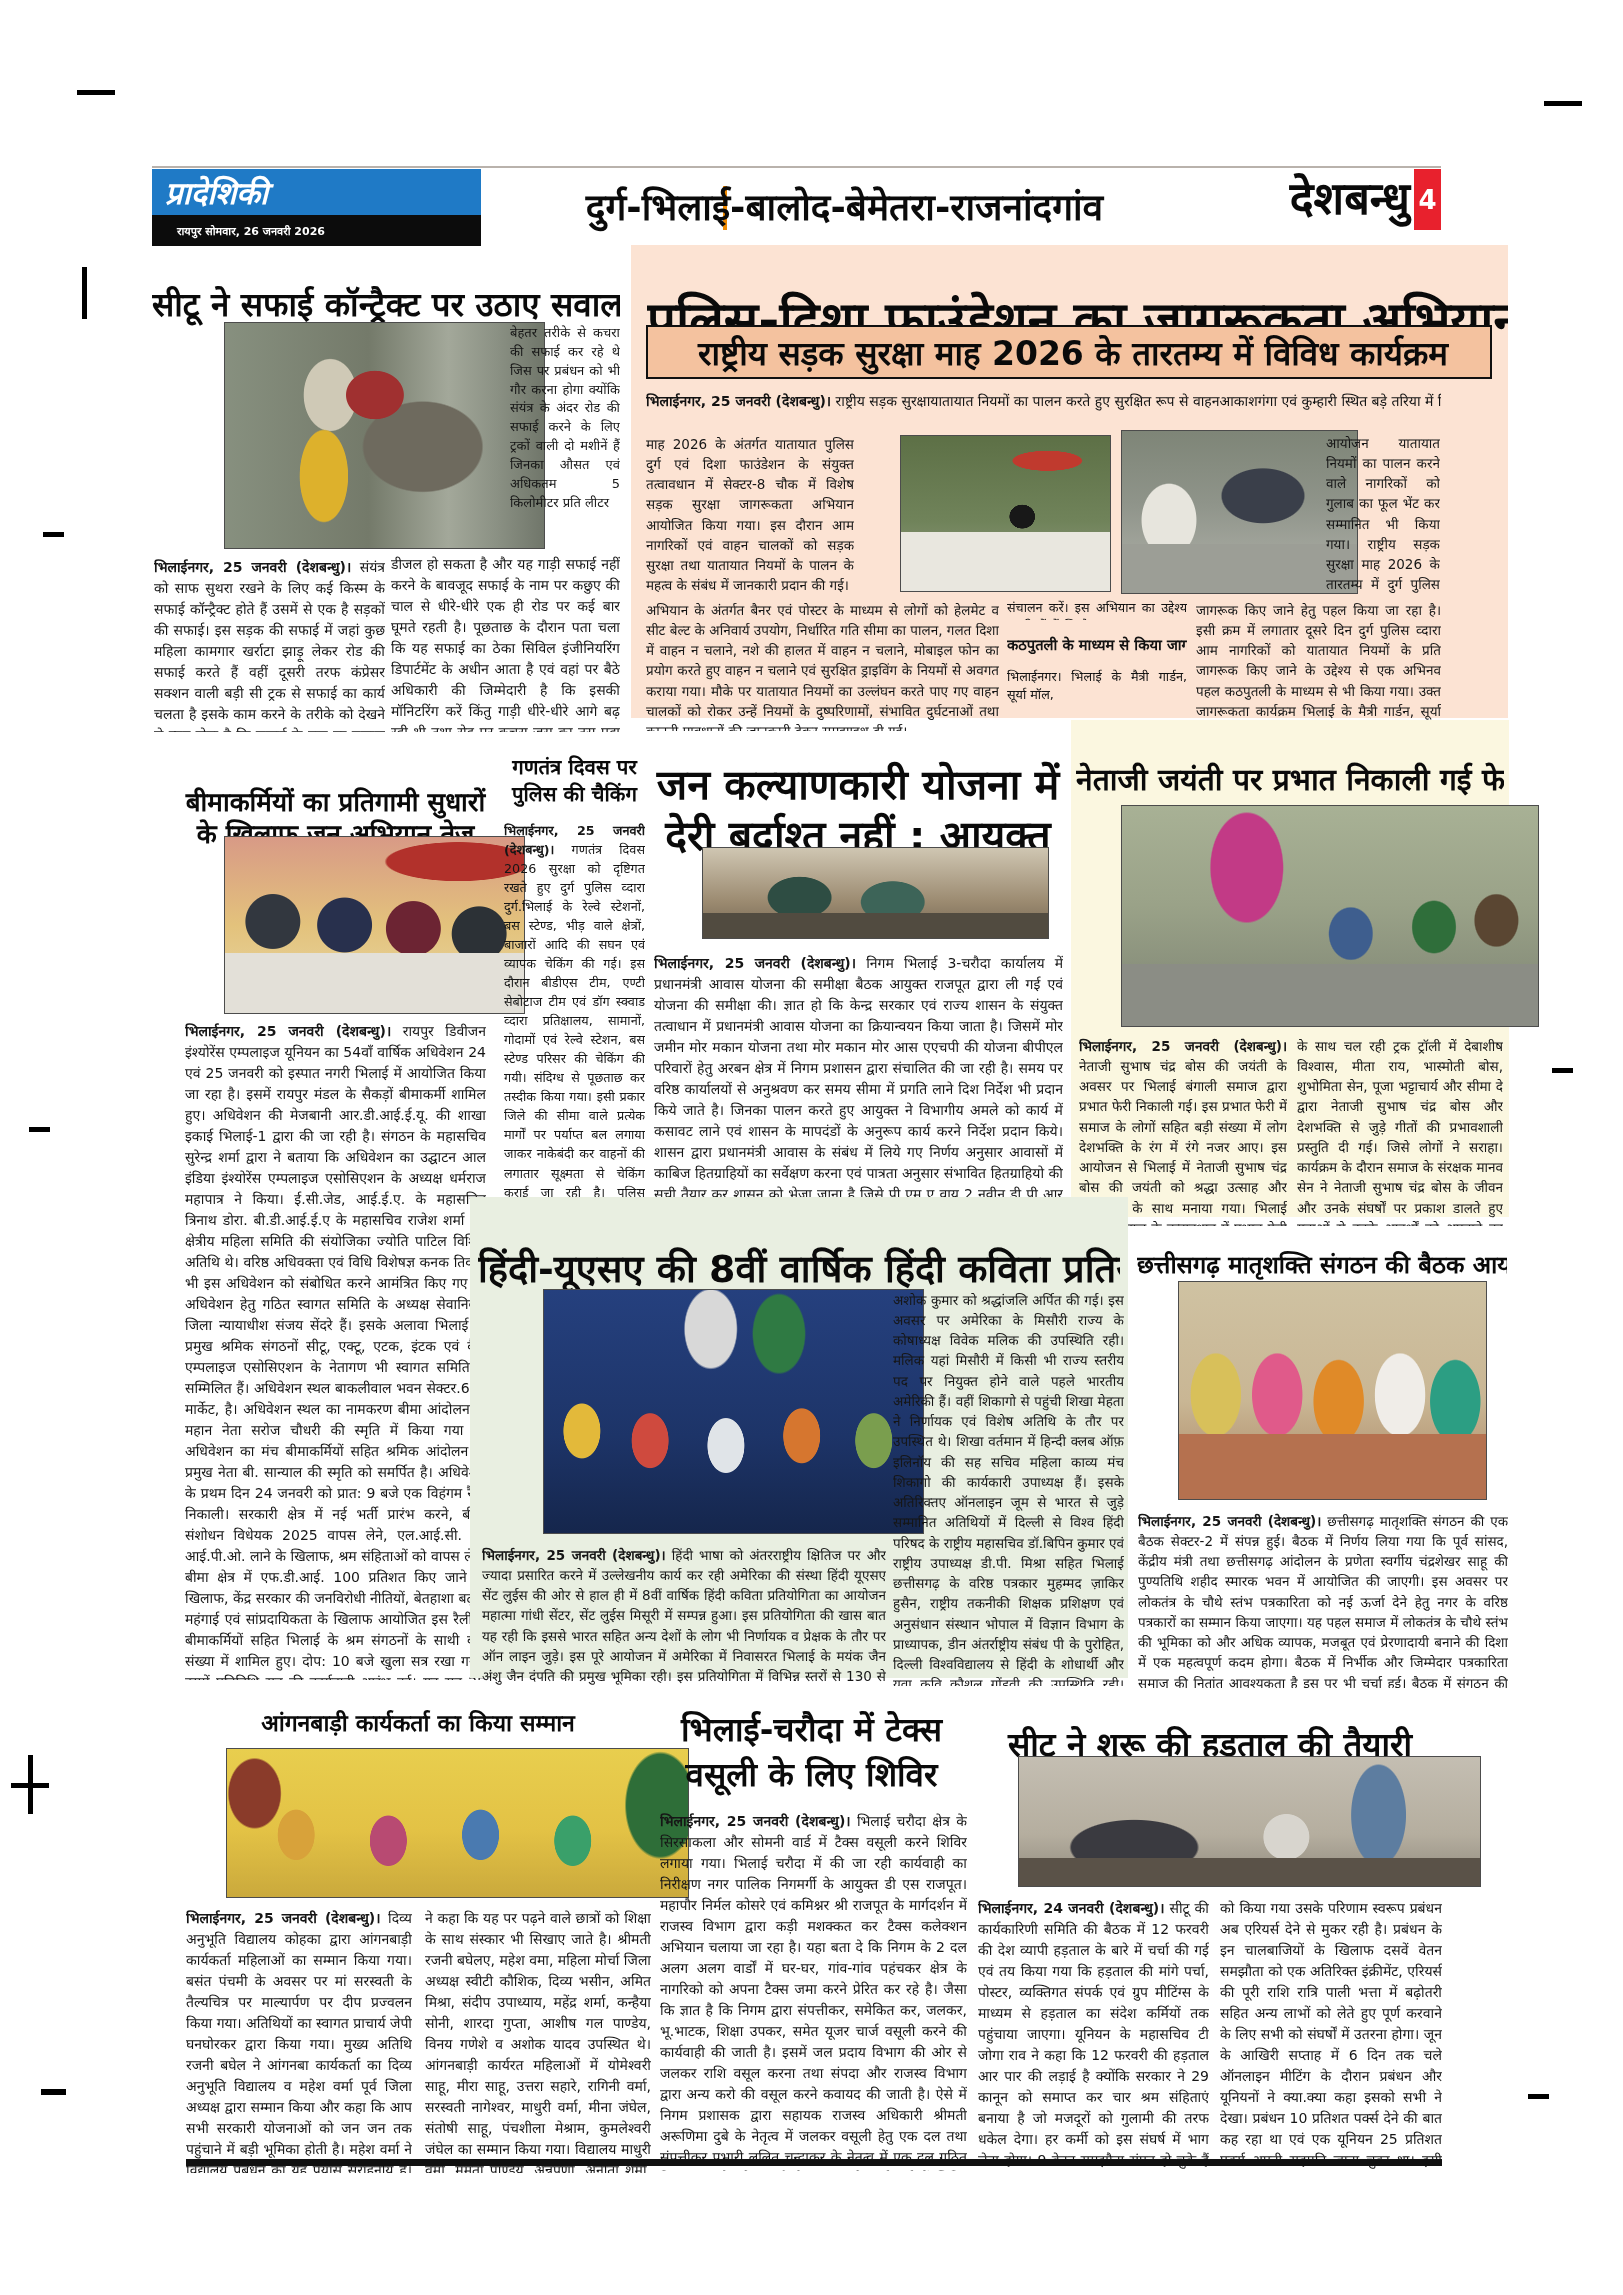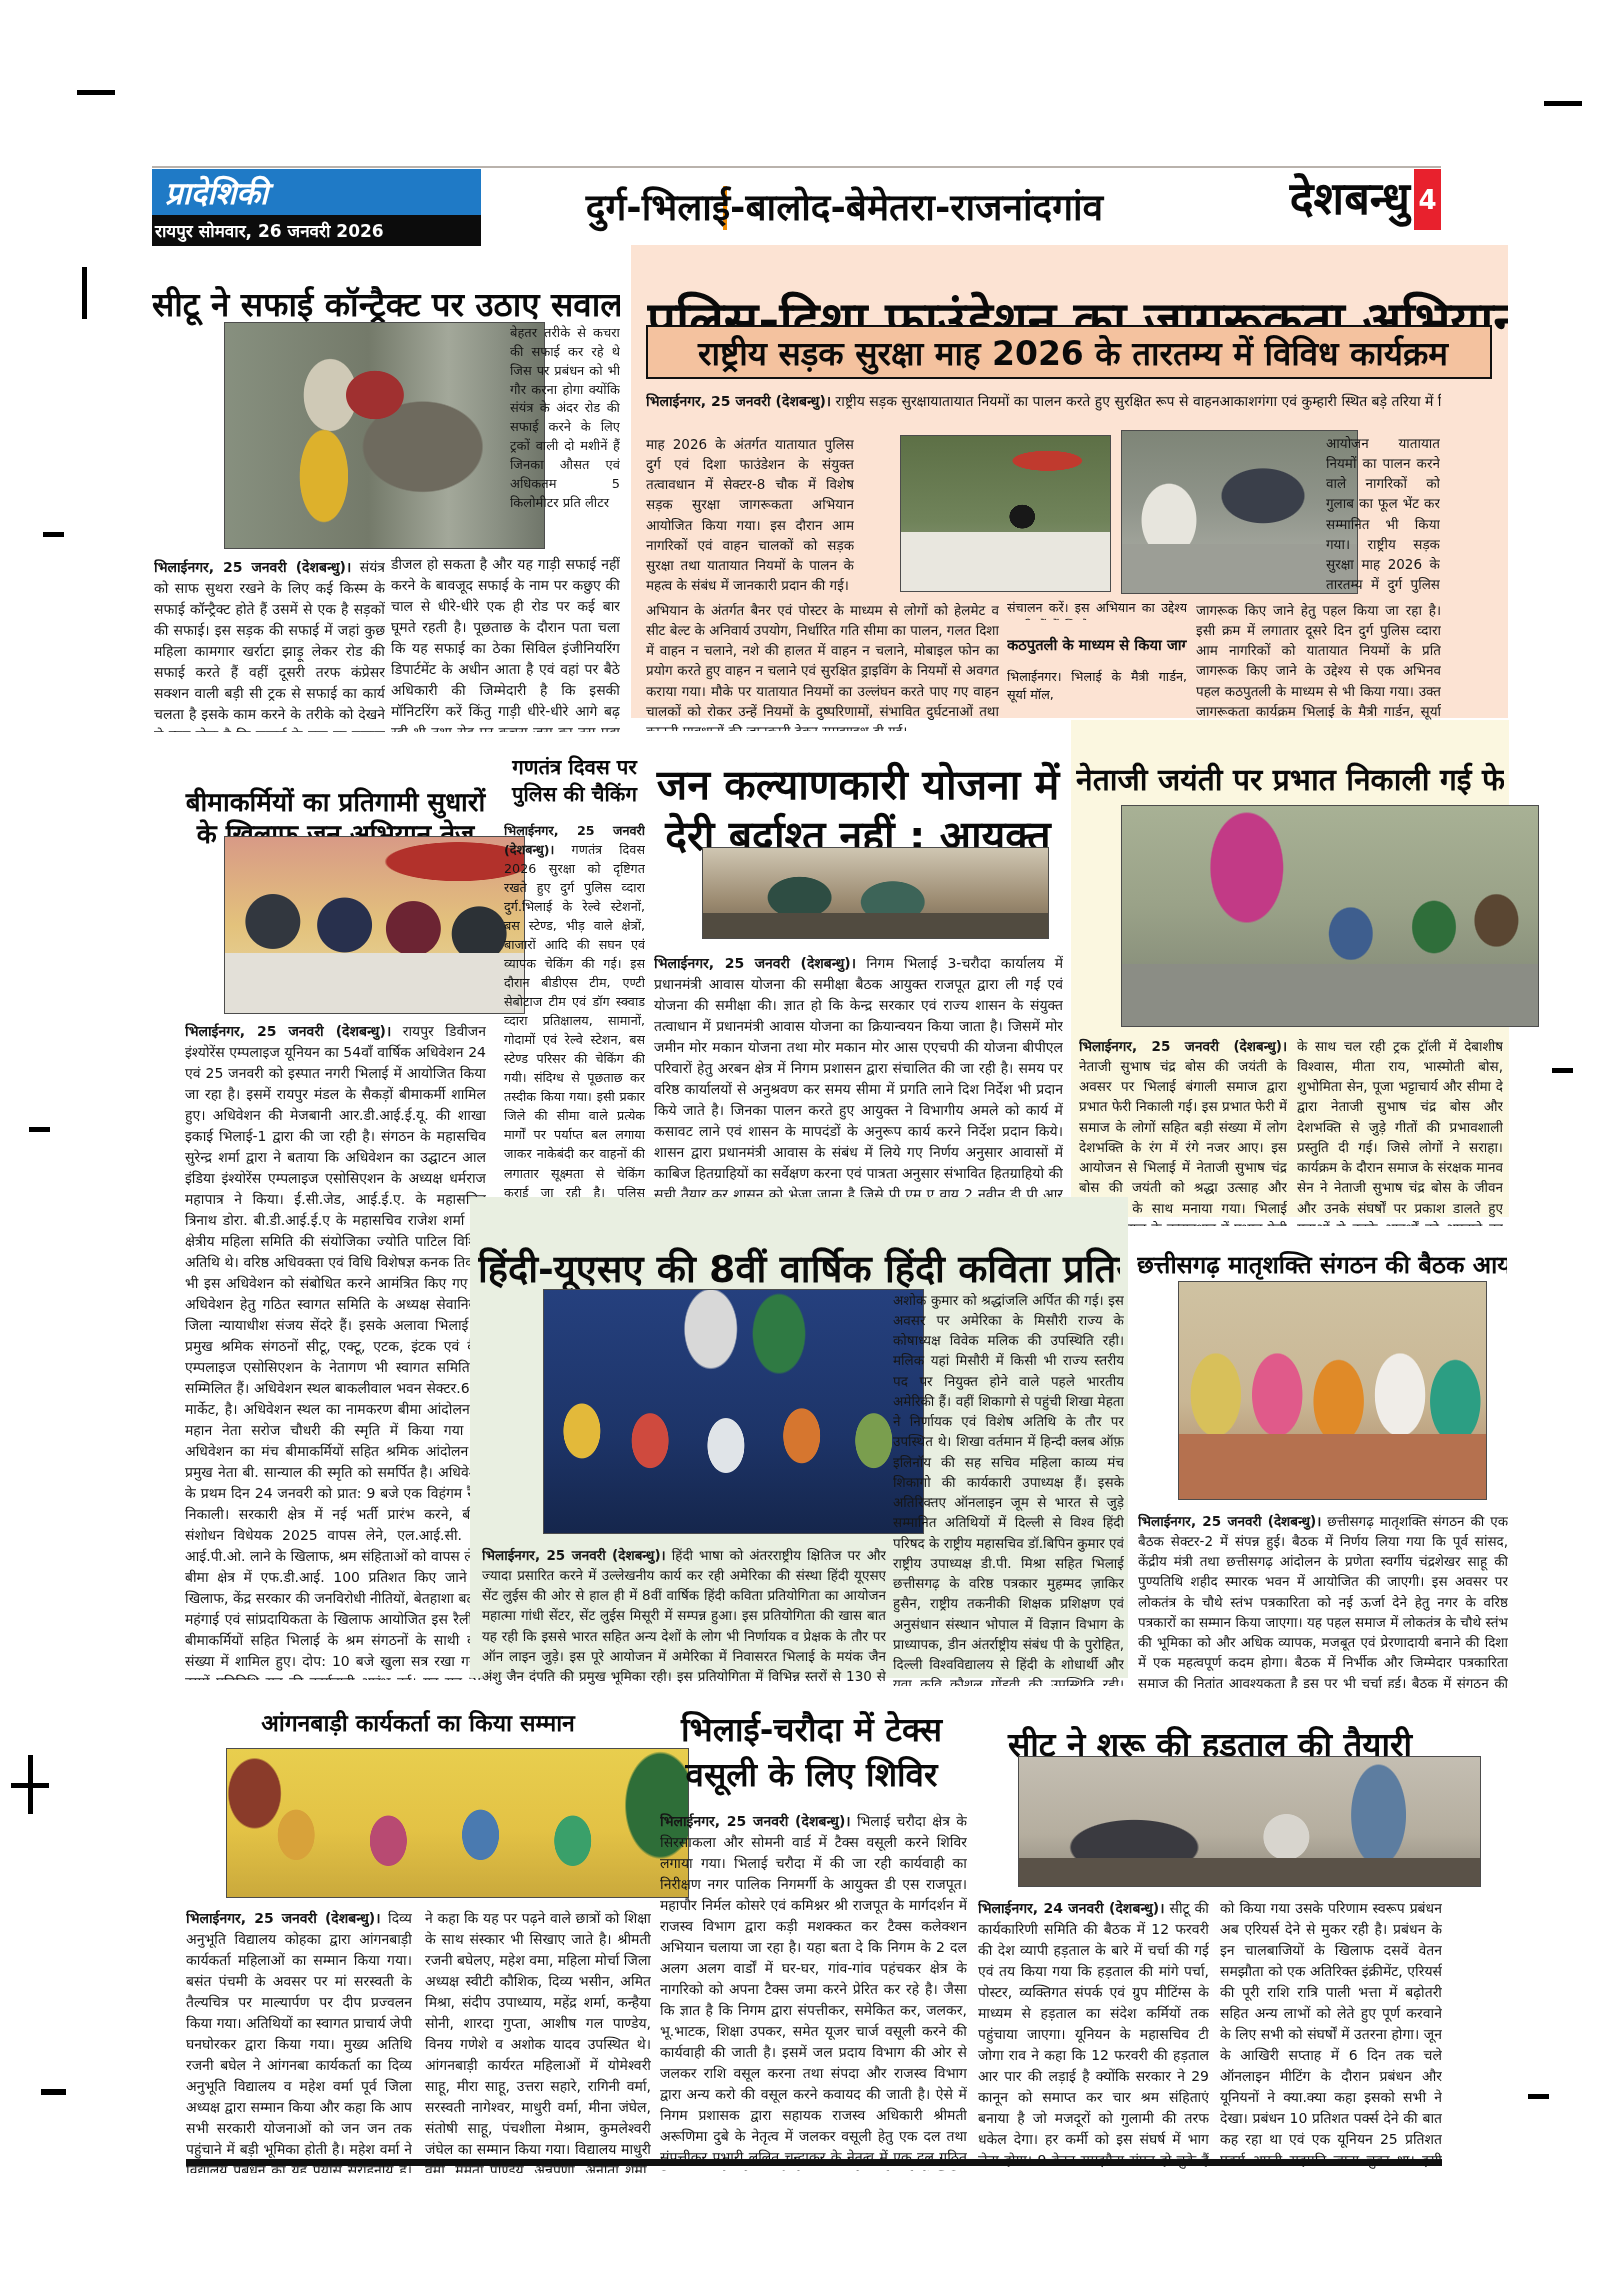--- a/index.html
+++ b/index.html
@@ -5,21 +5,21 @@
   html,body{margin:0;padding:0;background:#ffffff;}
   .page{position:relative;width:1623px;height:2295px;background:#fff;overflow:hidden;
         font-family:"DejaVu Sans",sans-serif;color:#121212;}
   .abs{position:absolute;}
   .mark{position:absolute;background:#000;}
   
   #hdr-rule{left:152px;top:166px;width:1289px;height:1.6px;background:#b9b2ac;}
   #sec-badge{left:152px;top:169px;width:329px;height:46px;background:#1f7ac6;display:flex;align-items:center;}
   #sec-badge span{color:#fff;font-size:31px;font-weight:800;padding-left:13px;font-style:italic;}
   #date-bar{left:152px;top:215px;width:329px;height:31px;background:#0c0c0c;display:flex;align-items:center;}
-  #date-bar span{color:#fff;font-size:17px;font-weight:700;padding-left:3px;}
+  #date-bar span{color:#fff;font-size:11px;font-weight:700;padding-left:25px;}
   #region{left:489px;top:182px;width:711px;height:52px;font-size:37px;font-weight:800;text-align:center;line-height:52px;white-space:nowrap;overflow:hidden;color:#0a0a0a;}
   #region-divider{left:723px;top:186px;width:4.1px;height:44px;background:#f08a00;}
   #brand{left:1220px;top:173px;width:190px;height:52px;font-size:45px;font-weight:800;text-align:right;line-height:52px;color:#0a0a0a;white-space:nowrap;}
   #page-badge{left:1414px;top:169px;width:27px;height:61px;background:#e8212d;display:flex;align-items:center;justify-content:center;color:#fff;font-size:26px;font-weight:800;}
   
   .hl{position:absolute;font-weight:800;color:#0a0a0a;text-align:center;overflow:hidden;}
   .nowrap{white-space:nowrap;}
   .bt{position:absolute;font-size:14px;line-height:1.5;text-align:justify;overflow:hidden;color:#161616;}
   .bt b{font-weight:800;}
   .photo{position:absolute;border:0.8px solid #4c4c4c;box-sizing:border-box;}

